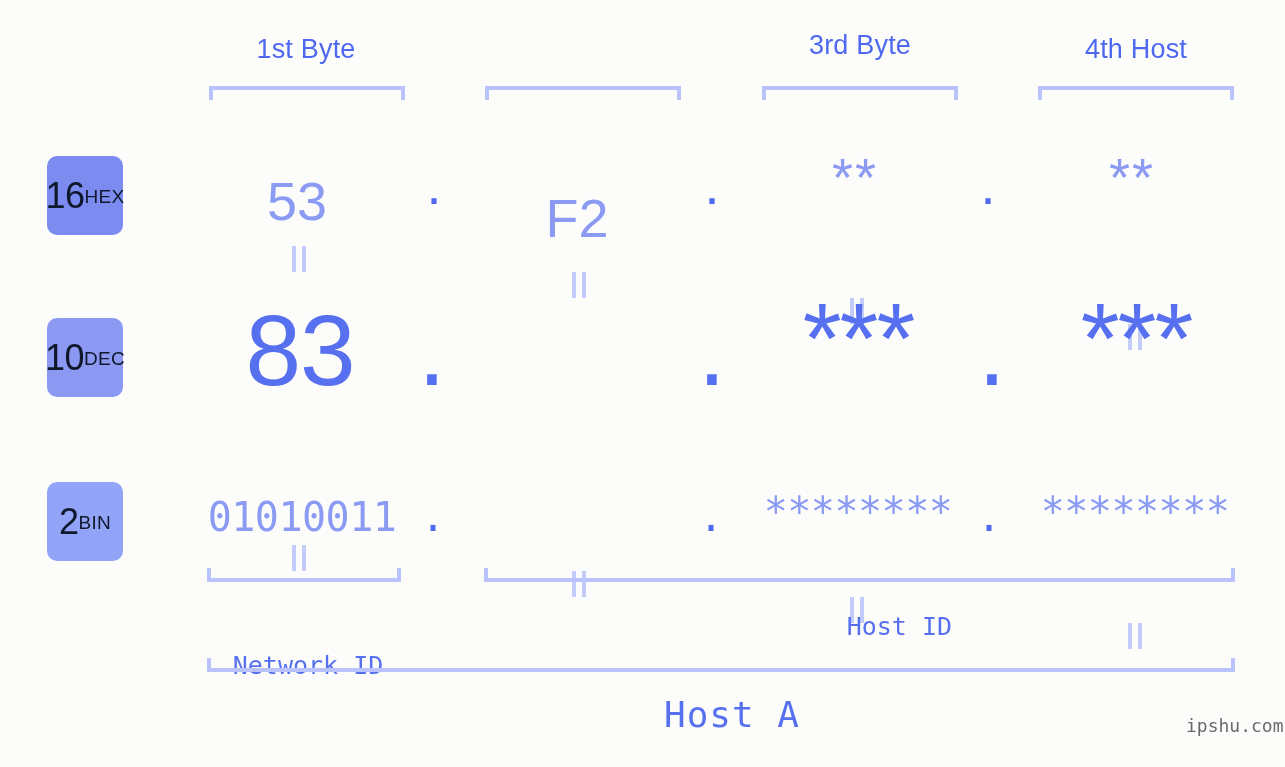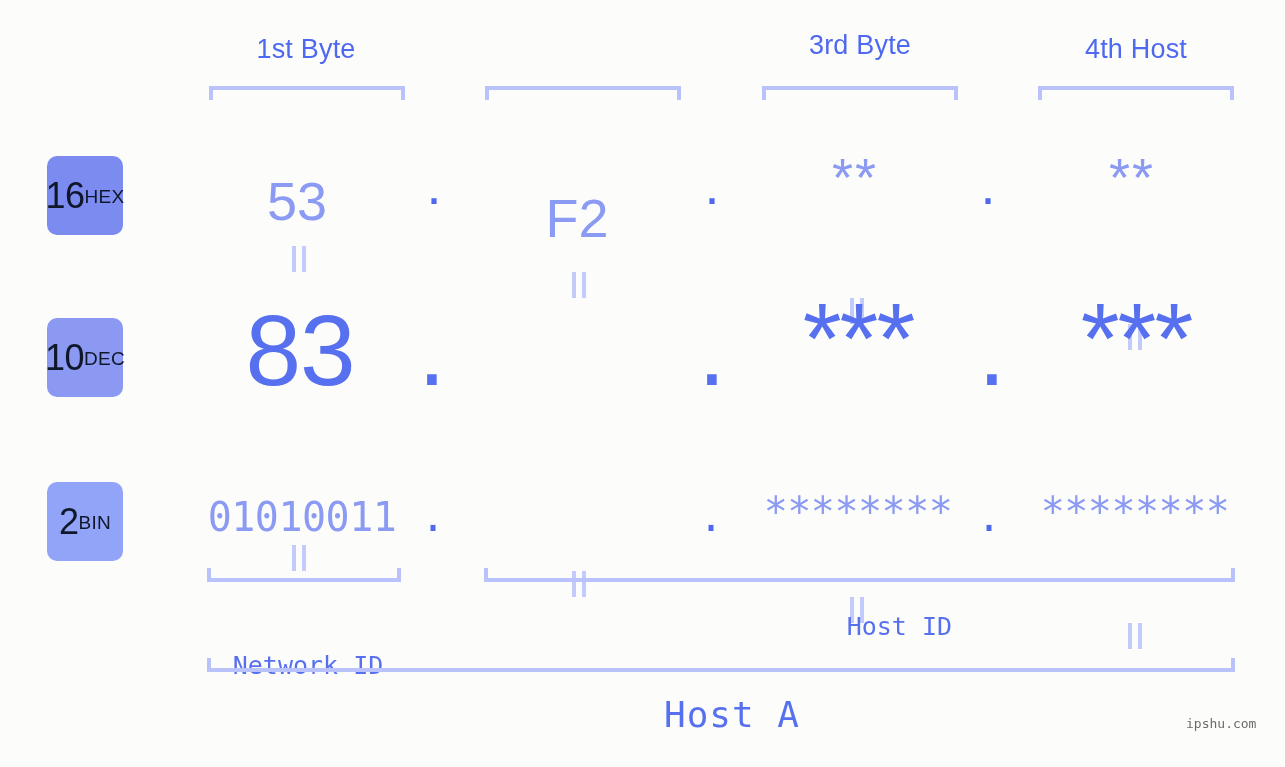--- a/index.html
+++ b/index.html
@@ -186,21 +186,21 @@
     font-family: "DejaVu Sans Mono", monospace;
     font-size: 36px;
     color: #5770ef;
     text-align: center;
     white-space: nowrap;
     line-height: 1;
     letter-spacing: 1px;
   }
   .watermark {
     font-family: "DejaVu Sans Mono", monospace;
-    font-size: 13px;
+    font-size: 18px;
     color: #6b6b6b;
     white-space: nowrap;
     line-height: 1;
   }
 </style>
 </head>
 <body>
 
 <div id="stage">
 

